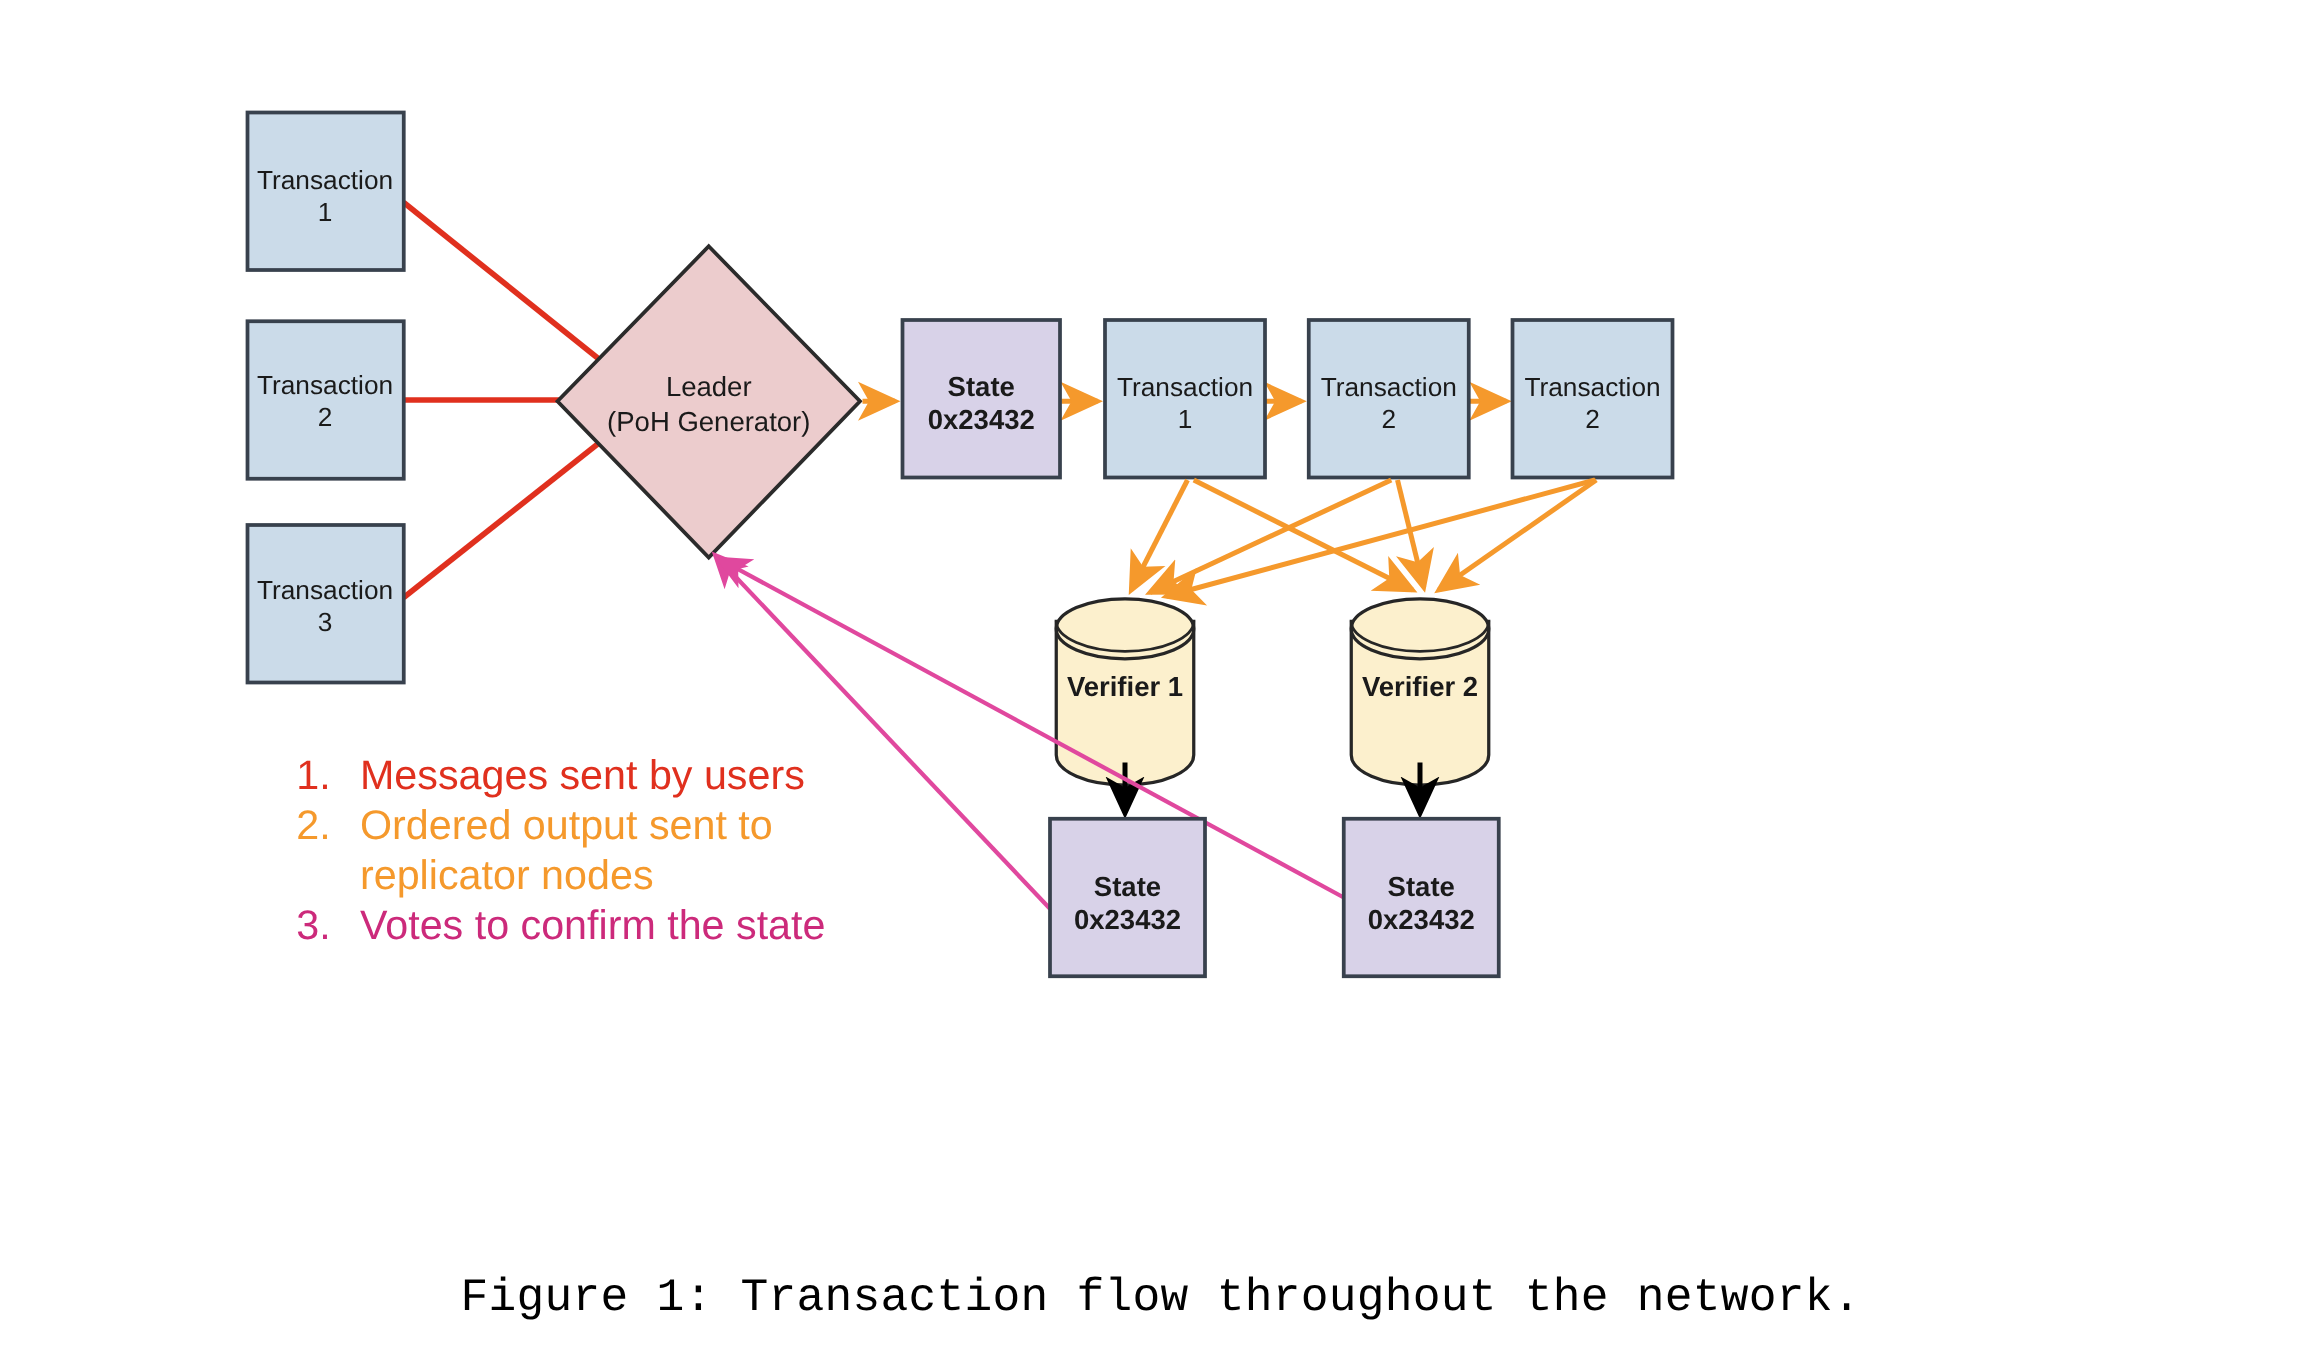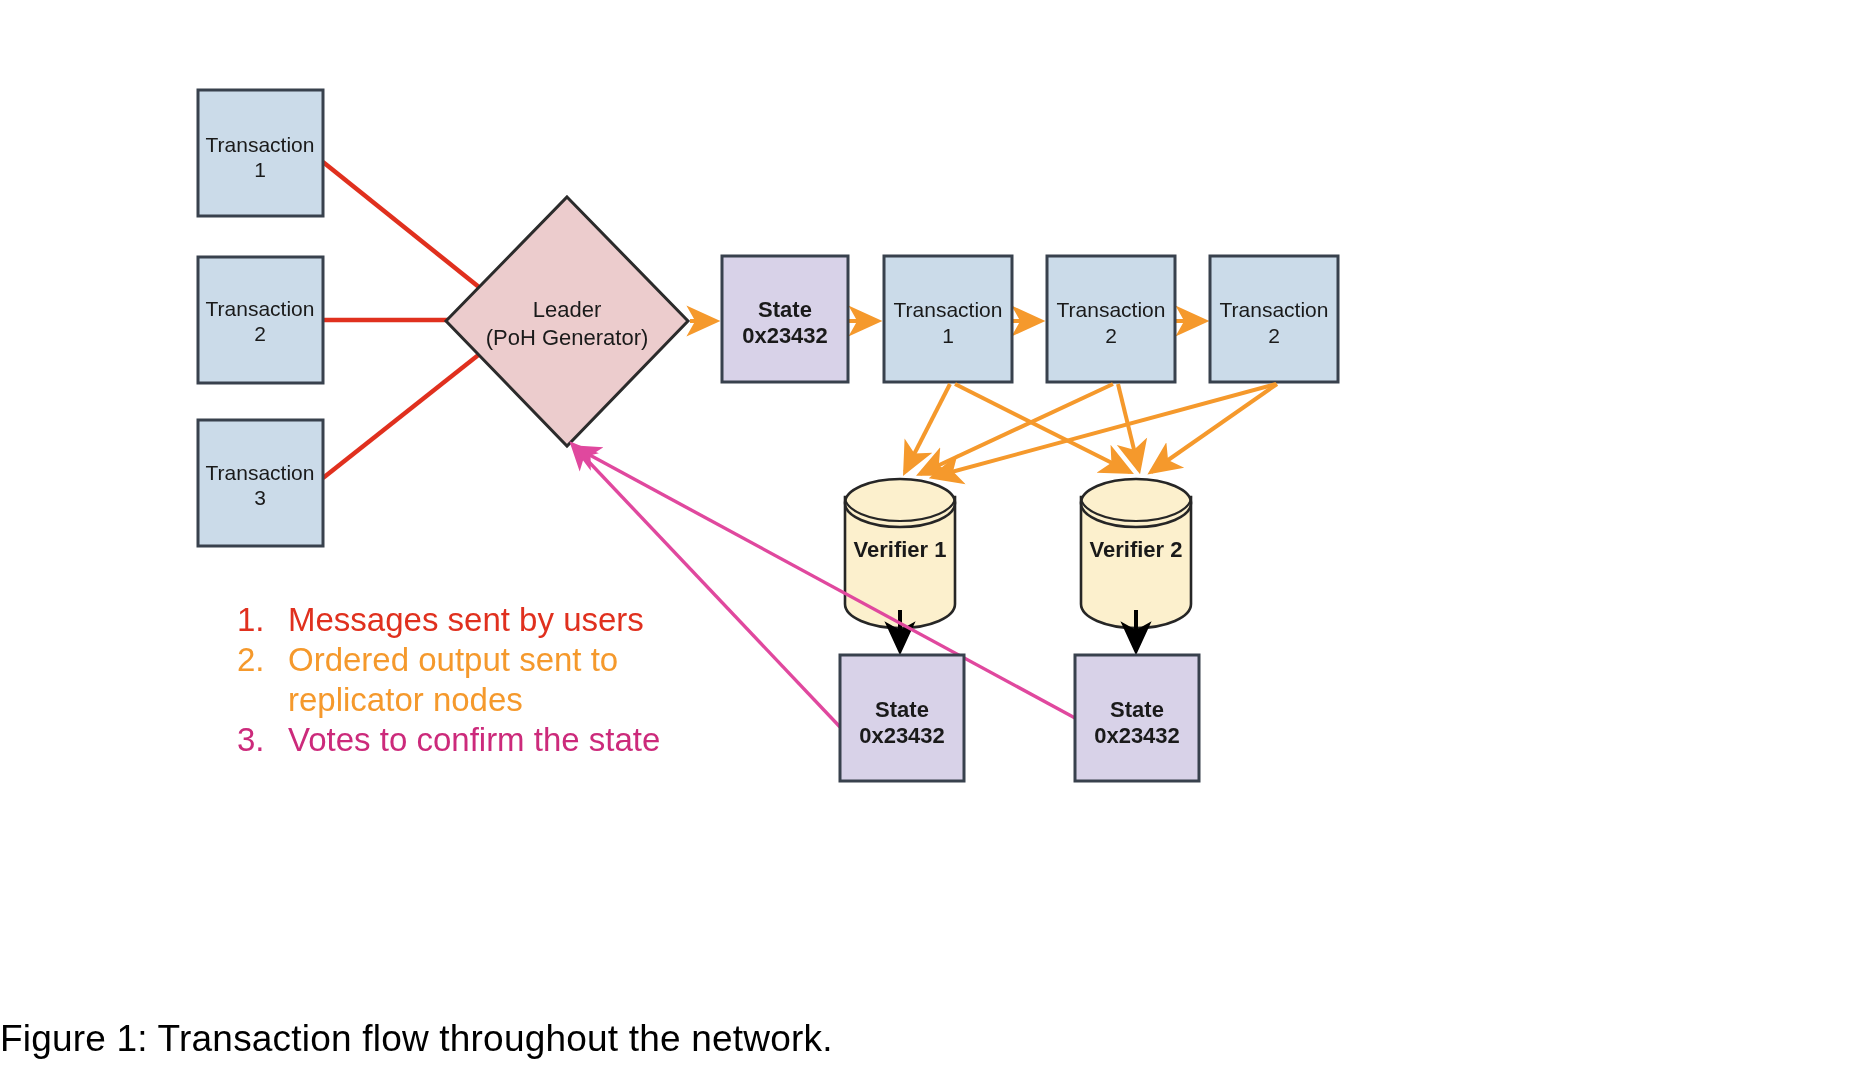--- a/index.html
+++ b/index.html
@@ -41,21 +41,22 @@
   }
   .legend-text {
     font-size: 33px;
     font-family: "Liberation Sans", sans-serif;
   }
   #caption {
     position: absolute;
     left: 0;
     right: 0;
     top: 1018px;
-    font-family: Liberation Sans, sans-serif;
+    text-align: center;
+    font-family: Liberation Mono, monospace;
     font-size: 37px;
     color: #000000;
     letter-spacing: 0.2px;
   }
 </style>
 </head>
 <body>
 
 <div id="figure-root">
 

